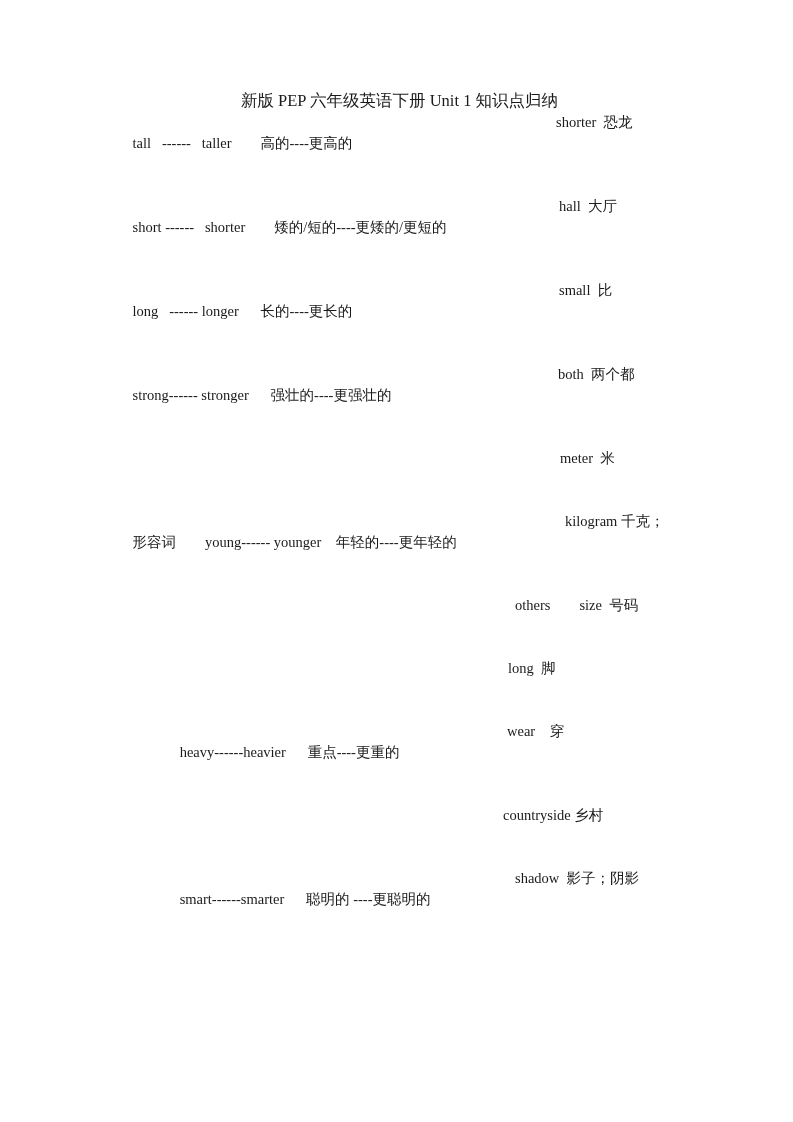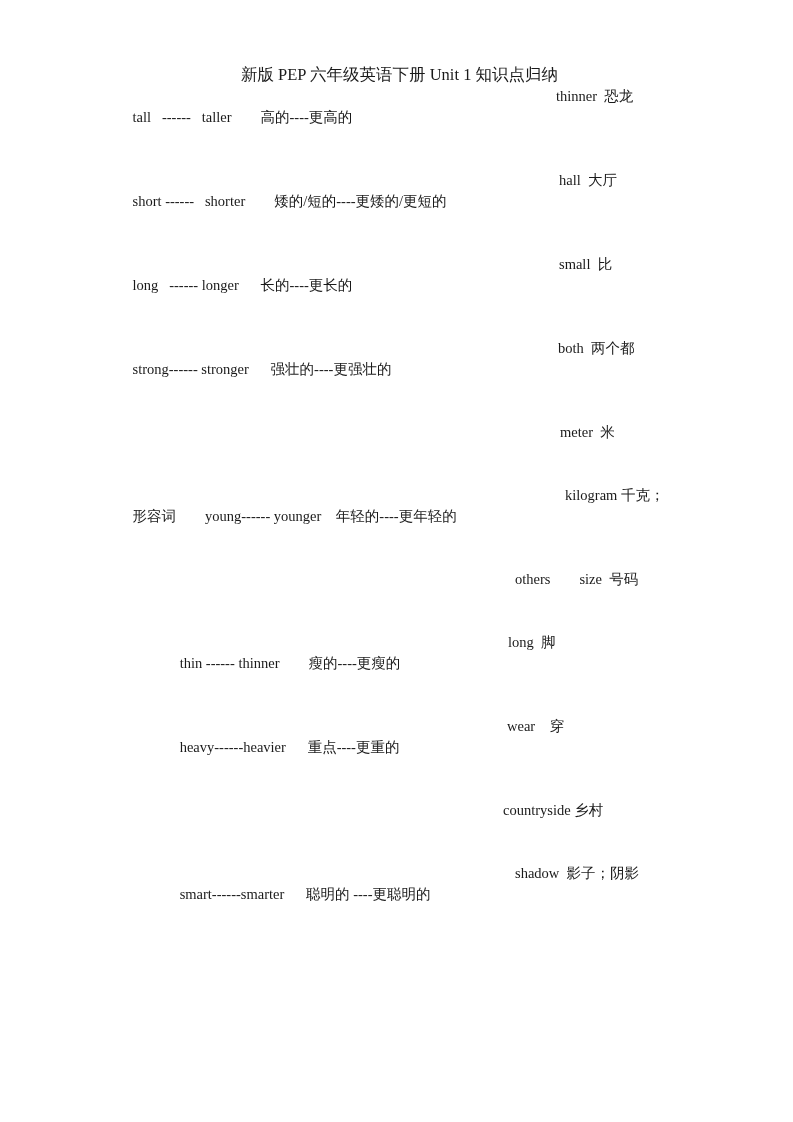--- a/index.html
+++ b/index.html
@@ -1,20 +1,20 @@
 <!DOCTYPE html>
 <html><head>
 <meta charset="utf-8">
 <style>
   html,body{margin:0;padding:0;background:#ffffff;}
   .page{
     position:relative;
     width:793px;height:1122px;
     box-sizing:border-box;
-    padding:64px 112px 0 118px;
+    padding:90px 112px 0 118px;
     background:#ffffff;
     color:#1a1a1a;
     font-family:"Liberation Serif","DejaVu Serif","DejaVu Sans",serif;
     font-size:14.5px;
     overflow:hidden;
   }
   .title{
     font-size:16.5px;
     line-height:22px;
     text-align:center;
@@ -30,21 +30,21 @@
 </head>
 <body>
 
 <div class="page">
 
   <div class="title">新版 PEP 六年级英语下册 Unit 1 知识点归纳</div>
 
 
   <div class="line row">
     <span>tall   ------   taller        高的----更高的</span>
-    <span class="rt" style="left:438px">thinner  恐龙</span>
+    <span class="rt" style="left:438px">shorter  恐龙</span>
   </div>
   <div class="line row">
     <span>short ------   shorter        矮的/短的----更矮的/更短的</span>
     <span class="rt" style="left:441px">hall  大厅</span>
   </div>
   <div class="line row">
     <span>long   ------ longer      长的----更长的</span>
     <span class="rt" style="left:441px">small  比</span>
   </div>
   <div class="line row">
@@ -55,21 +55,20 @@
     <span class="rt" style="left:442px">meter  米</span>
   </div>
   <div class="line row">
     <span>形容词        young------ younger    年轻的----更年轻的</span>
     <span class="rt" style="left:447px">kilogram 千克；</span>
   </div>
   <div class="line row">
     <span class="rt" style="left:397px">others        size  号码</span>
   </div>
   <div class="line row">
-    <span>             thin ------ thinner        瘦的----更瘦的</span>
     <span class="rt" style="left:390px">long  脚</span>
   </div>
   <div class="line row">
     <span>             heavy------heavier      重点----更重的</span>
     <span class="rt" style="left:389px">wear    穿</span>
   </div>
   <div class="line row">
     <span class="rt" style="left:385px">countryside 乡村</span>
   </div>
   <div class="line row">

